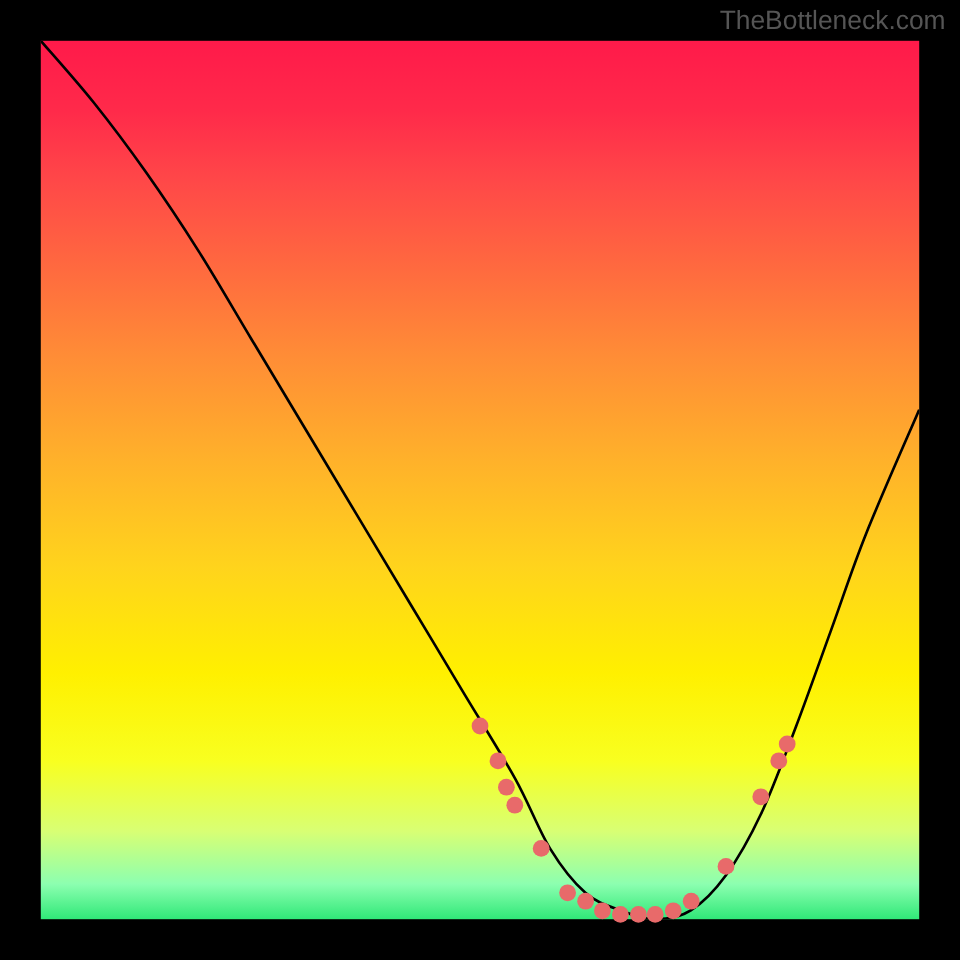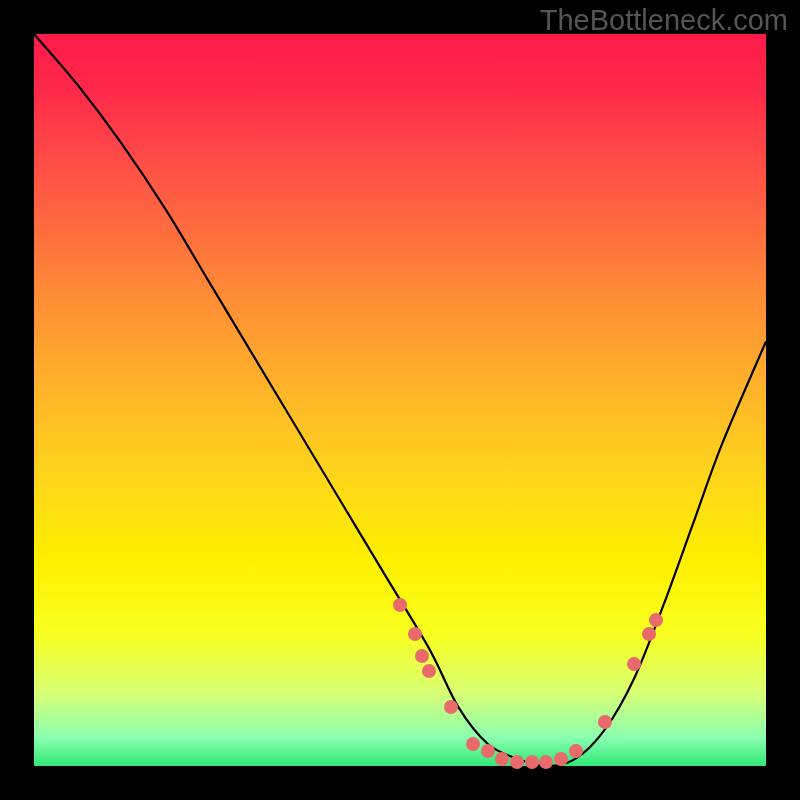--- a/index.html
+++ b/index.html
@@ -9,21 +9,21 @@
     background: #000;
     position: relative;
     overflow: hidden;
   }
   .watermark {
     position: absolute;
     top: 4px;
     right: 12px;
     color: #555;
     font-family: Arial, sans-serif;
-    font-size: 29px;
+    font-size: 22px;
     font-weight: 500;
     z-index: 10;
   }
   .plot-area {
     position: absolute;
     left: 34px;
     top: 34px;
     width: 732px;
     height: 732px;
     background: linear-gradient(to bottom,

